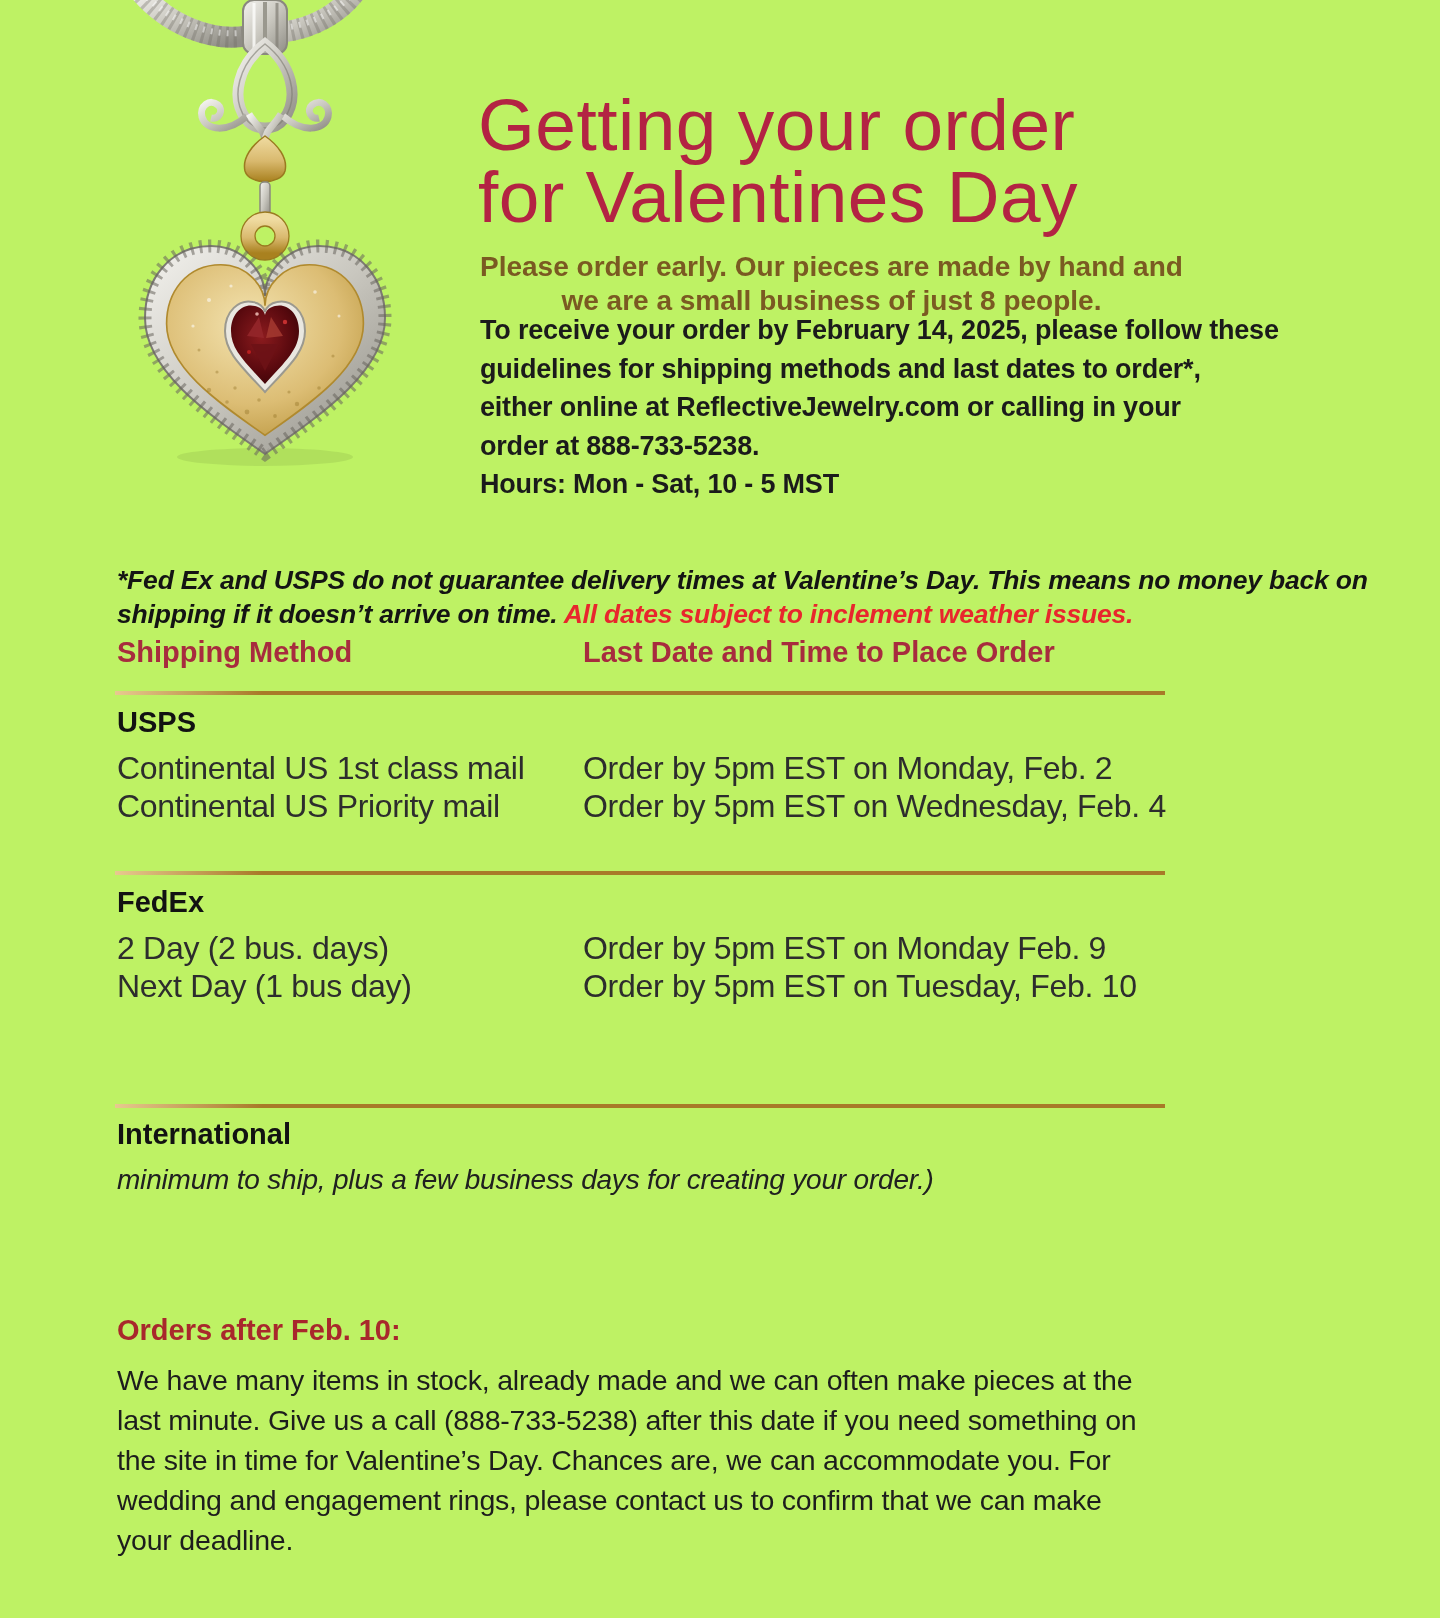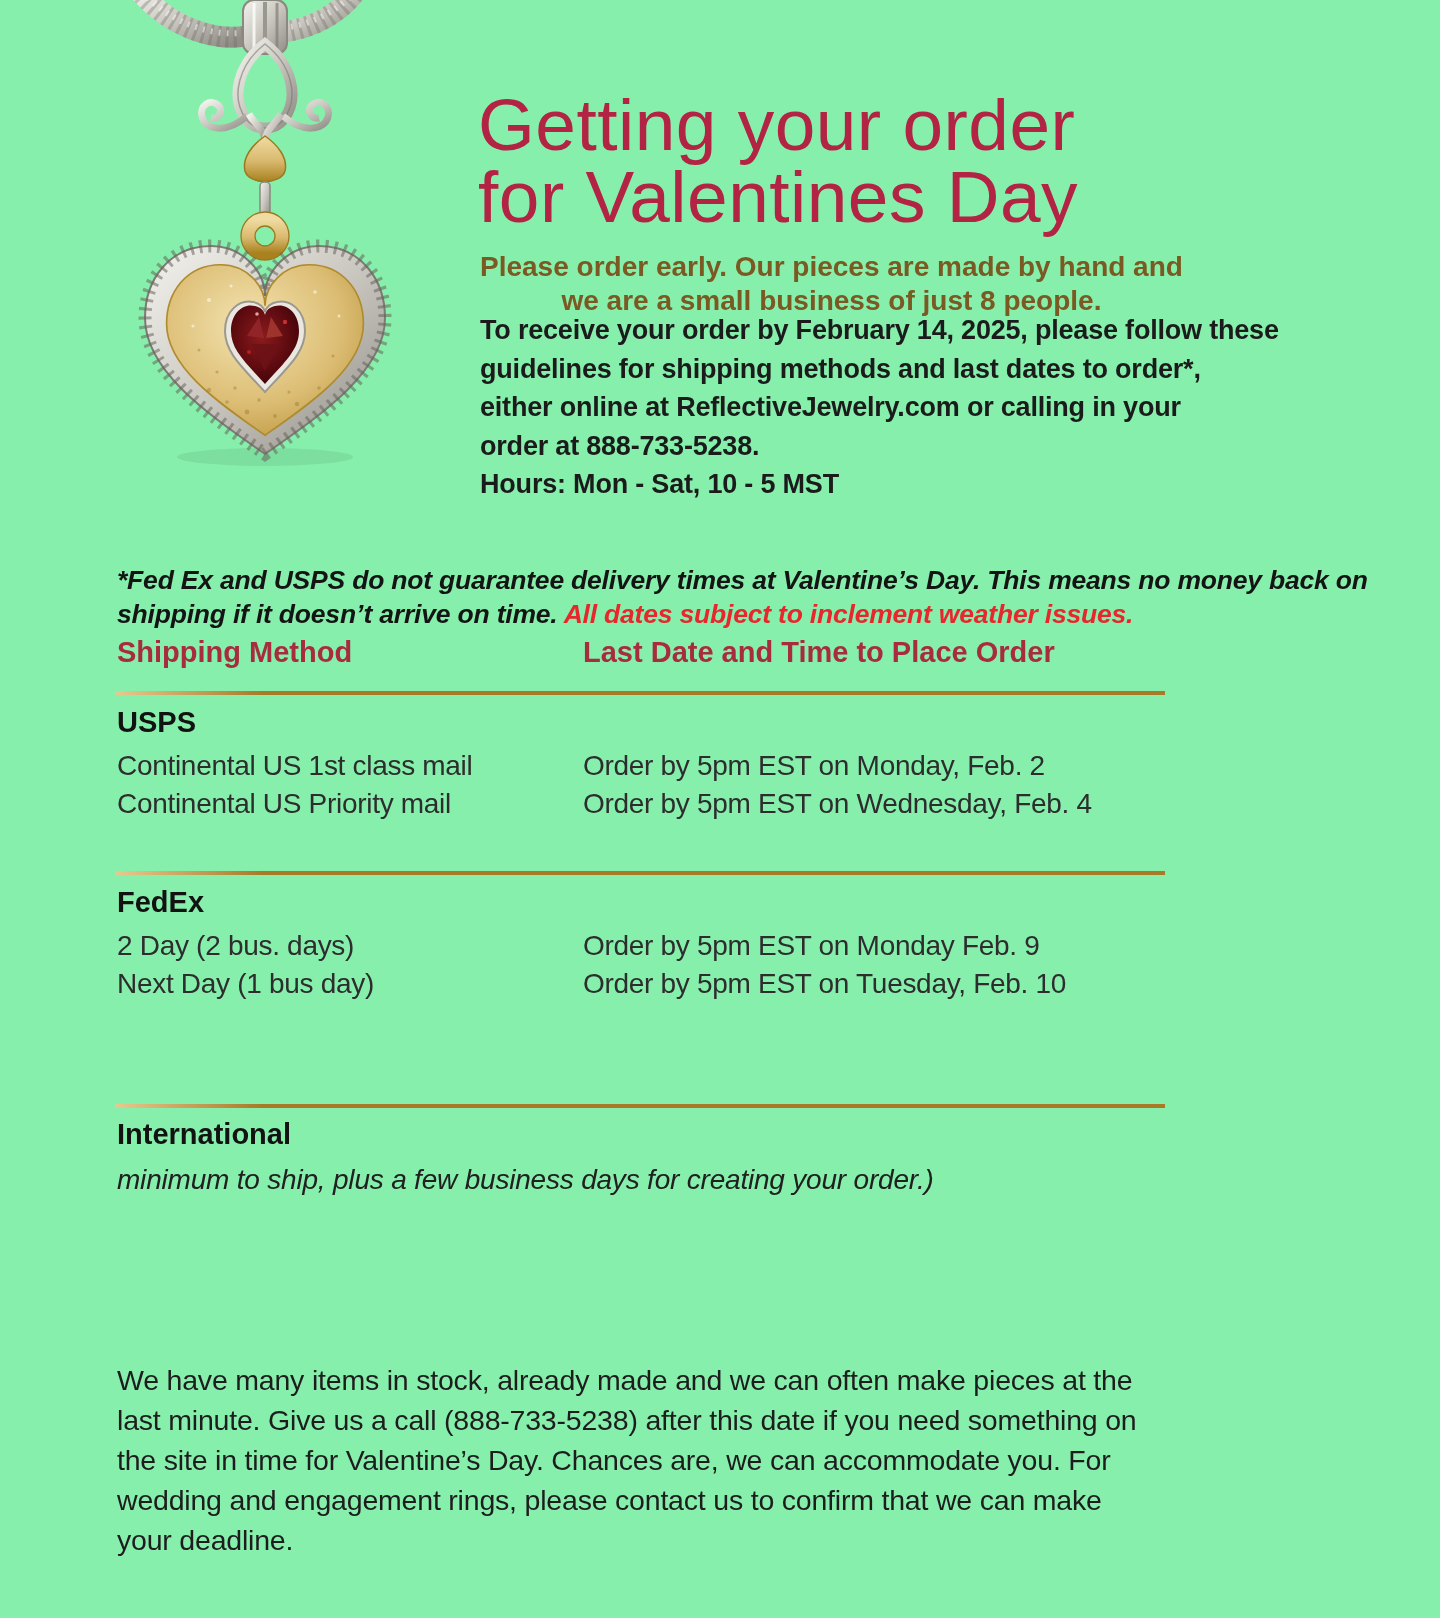--- a/index.html
+++ b/index.html
@@ -1,18 +1,18 @@
 <!DOCTYPE html>
 <html style="--title: #b32343; --header: #a72c3e; --brown: #7a5a22; --alert: #e8262d; --rule: #a87a28; --orders: #a8282c; --body: #1c1c1c;"><head>
 <meta charset="utf-8">
 <style>
   html,body { margin:0; padding:0; background:#fff; }
   .page {
     position:relative; width:1440px; height:1618px;
-    background:#86efac; overflow:hidden;
+    background:#bef264; overflow:hidden;
     font-family:"Liberation Sans", sans-serif;
     color:var(--body, #1c1c1c);
   }
 
   
   .pendant { position:absolute; left:89px; top:0; }
   .title {
     position:absolute; left:478px; top:40px;
     font-size:73px; line-height:72px; font-weight:400;
     color:var(--title, #b32343); letter-spacing:0.5px; white-space:nowrap;
@@ -44,21 +44,21 @@
   .rule {
     position:absolute; left:115px; width:1050px; height:4px;
     background:linear-gradient(90deg, #e3c астр48f 0%, #a87a28 14%, #a87a28 100%);
     background:linear-gradient(90deg, #e7c98f 0%, #a87a28 14%, #a87a28 100%);
   }
   .sec-label {
     position:absolute; left:117px; font-size:29px; font-weight:700;
     color:#121212; white-space:nowrap;
   }
   .cell {
-    position:absolute; font-size:28px; font-weight:400; color:#2d2d2d;
+    position:absolute; font-size:32px; font-weight:400; color:#2d2d2d;
     white-space:nowrap; letter-spacing:-0.3px;
   }
   .c1 { left:117px; }
   .c2 { left:583px; }
 
   .intl-note {
     position:absolute; left:117px; top:1160px;
     font-size:28px; line-height:40px; font-style:italic; font-weight:400;
     color:#202020; white-space:nowrap; letter-spacing:-0.2px;
   }
@@ -223,20 +223,21 @@
   <div class="cell c1" style="top:968px">Next Day (1 bus day)</div>
   <div class="cell c2" style="top:968px">Order by 5pm EST on Tuesday, Feb. 10</div>
 
   <div class="rule" style="top:1104px"></div>
 
   <div class="sec-label" style="top:1118px">International</div>
   <div class="intl-note">
     <span class="line">minimum to ship, plus a few business days for creating your order.)</span>
   </div>
 
+  <div class="orders-h">Orders after Feb. 10:</div>
   <div class="orders-body">
     <span class="line">We have many items in stock, already made and we can often make pieces at the</span>
     <span class="line">last minute. Give us a call (888-733-5238) after this date if you need something on</span>
     <span class="line">the site in time for Valentine’s Day. Chances are, we can accommodate you.  For</span>
     <span class="line">wedding and engagement rings, please contact us to confirm that we can make</span>
     <span class="line">your deadline.</span>
   </div>
 
 </div>
 

